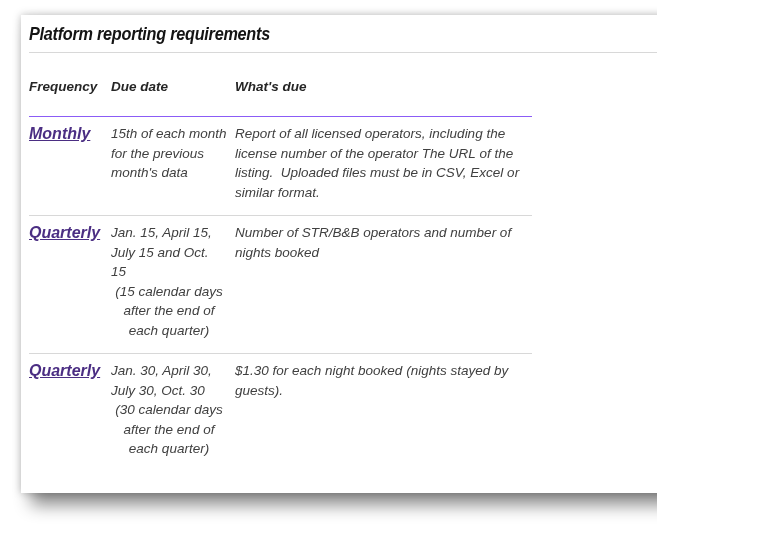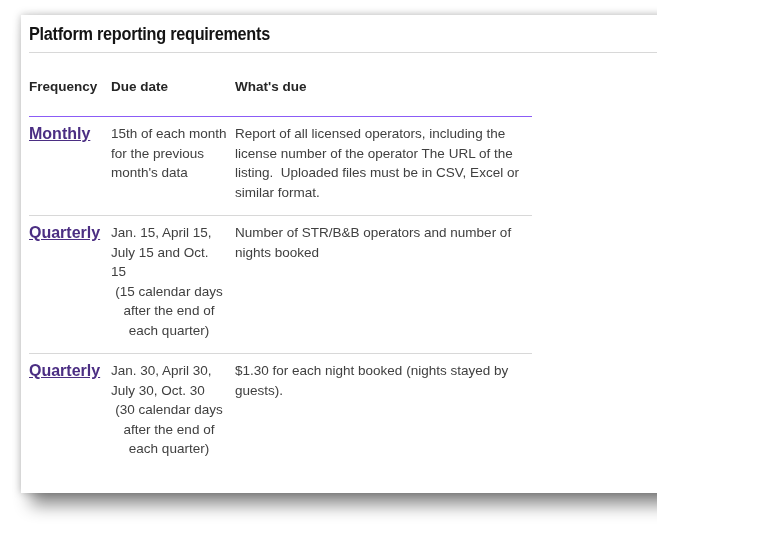--- a/index.html
+++ b/index.html
@@ -8,20 +8,21 @@
     padding: 0;
     background: #ffffff;
     font-family: "Liberation Sans", "DejaVu Sans", sans-serif;
   }
   .page {
     position: relative;
     width: 657px;
     height: 537px;
     background: #ffffff;
     overflow: hidden;
+    font-style: italic;
   }
   .card {
     position: absolute;
     left: 21px;
     top: 15px;
     width: 710px;
     height: 478px;
     background: #ffffff;
     box-shadow: 10px 12px 16px rgba(0,0,0,0.45), 0 0 8px rgba(0,0,0,0.25);
     padding: 9px 8px 0 8px;

